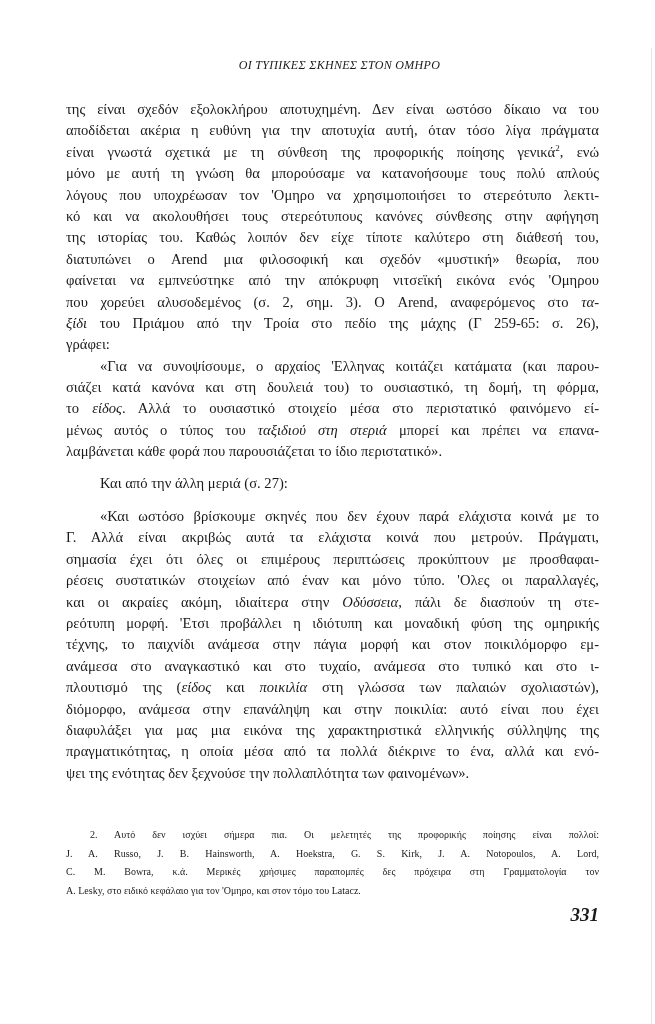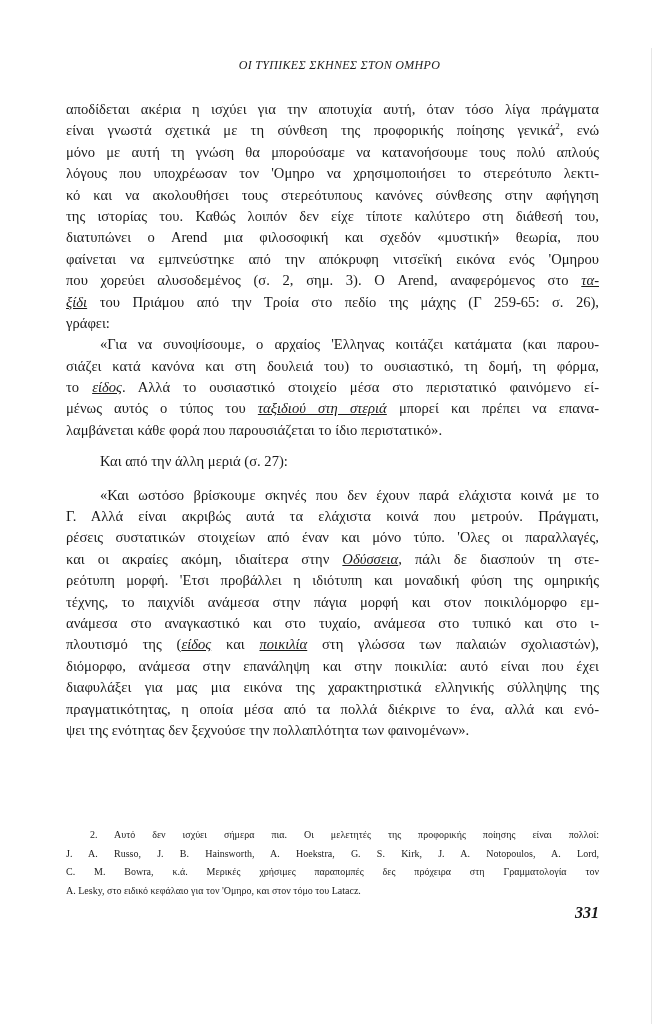--- a/index.html
+++ b/index.html
@@ -22,34 +22,35 @@
   .gap { height: 10px; }
   .bq-gap { height: 12px; }
   .footnote {
     position: absolute; left: 66px; top: 826px; width: 533px;
     font-family: "Liberation Serif", serif; font-size: 10px; line-height: 18.5px;
   }
   .footnote .line { height: 18.5px; }
   .footnote .ind { padding-left: 24px; }
   .page-number {
     position: absolute; right: 56px; top: 904px;
-    font-family: "Liberation Serif", serif; font-style: italic; font-weight: bold; font-size: 16px;
+    font-family: "Liberation Serif", serif; font-style: italic; font-weight: bold; font-size: 19px;
   }
-  i { font-style: italic; text-decoration: underline; }
+  i { font-style: italic; }
   sup { font-size: 9px; line-height: 0; }
 </style>
 </head>
 <body>
 
 <div class="edge"></div>
 
 <div class="header">ΟΙ ΤΥΠΙΚΕΣ ΣΚΗΝΕΣ ΣΤΟΝ ΟΜΗΡΟ</div>
 
 <div class="body-text">
-  <span class="line">αποδίδεται ακέρια η ισχύει για την αποτυχία αυτή, όταν τόσο λίγα πράγματα</span>
+  <span class="line">της είναι σχεδόν εξολοκλήρου αποτυχημένη. Δεν είναι ωστόσο δίκαιο να του</span>
+  <span class="line">αποδίδεται ακέρια η ευθύνη για την αποτυχία αυτή, όταν τόσο λίγα πράγματα</span>
   <span class="line"><span>είναι γνωστά σχετικά με τη σύνθεση της προφορικής ποίησης γενικά</span><sup>2</sup><span>, ενώ</span></span>
   <span class="line">μόνο με αυτή τη γνώση θα μπορούσαμε να κατανοήσουμε τους πολύ απλούς</span>
   <span class="line">λόγους που υποχρέωσαν τον 'Ομηρο να χρησιμοποιήσει το στερεότυπο λεκτι-</span>
   <span class="line">κό και να ακολουθήσει τους στερεότυπους κανόνες σύνθεσης στην αφήγηση</span>
   <span class="line">της ιστορίας του. Καθώς λοιπόν δεν είχε τίποτε καλύτερο στη διάθεσή του,</span>
   <span class="line">διατυπώνει ο Arend μια φιλοσοφική και σχεδόν «μυστική» θεωρία, που</span>
   <span class="line">φαίνεται να εμπνεύστηκε από την απόκρυφη νιτσεϊκή εικόνα ενός 'Ομηρου</span>
   <span class="line"><span>που χορεύει αλυσοδεμένος (σ. 2, σημ. 3). Ο Arend, αναφερόμενος στο</span> <i>τα-</i></span>
   <span class="line"><i>ξίδι</i> <span>του Πριάμου από την Τροία στο πεδίο της μάχης (Γ 259-65: σ. 26),</span></span>
   <span class="line last">γράφει:</span>
@@ -59,20 +60,21 @@
   <span class="line"><span>το</span> <i>είδος</i><span>. Αλλά το ουσιαστικό στοιχείο μέσα στο περιστατικό φαινόμενο εί-</span></span>
   <span class="line"><span>μένως αυτός ο τύπος του</span> <i>ταξιδιού στη στεριά</i> <span>μπορεί και πρέπει να επανα-</span></span>
   <span class="line last">λαμβάνεται κάθε φορά που παρουσιάζεται το ίδιο περιστατικό».</span>
 
   <div class="gap"></div>
   <span class="line last ind">Και από την άλλη μεριά (σ. 27):</span>
   <div class="bq-gap"></div>
 
   <span class="line ind">«Και ωστόσο βρίσκουμε σκηνές που δεν έχουν παρά ελάχιστα κοινά με το</span>
   <span class="line">Γ. Αλλά είναι ακριβώς αυτά τα ελάχιστα κοινά που μετρούν. Πράγματι,</span>
+  <span class="line">σημασία έχει ότι όλες οι επιμέρους περιπτώσεις προκύπτουν με προσθαφαι-</span>
   <span class="line">ρέσεις συστατικών στοιχείων από έναν και μόνο τύπο. 'Ολες οι παραλλαγές,</span>
   <span class="line"><span>και οι ακραίες ακόμη, ιδιαίτερα στην</span> <i>Οδύσσεια</i><span>, πάλι δε διασπούν τη στε-</span></span>
   <span class="line">ρεότυπη μορφή. 'Ετσι προβάλλει η ιδιότυπη και μοναδική φύση της ομηρικής</span>
   <span class="line">τέχνης, το παιχνίδι ανάμεσα στην πάγια μορφή και στον ποικιλόμορφο εμ-</span>
   <span class="line">ανάμεσα στο αναγκαστικό και στο τυχαίο, ανάμεσα στο τυπικό και στο ι-</span>
   <span class="line"><span>πλουτισμό της (</span><i>είδος</i><span> και </span><i>ποικιλία</i><span> στη γλώσσα των παλαιών σχολιαστών),</span></span>
   <span class="line">διόμορφο, ανάμεσα στην επανάληψη και στην ποικιλία: αυτό είναι που έχει</span>
   <span class="line">διαφυλάξει για μας μια εικόνα της χαρακτηριστικά ελληνικής σύλληψης της</span>
   <span class="line">πραγματικότητας, η οποία μέσα από τα πολλά διέκρινε το ένα, αλλά και ενό-</span>
   <span class="line last">ψει της ενότητας δεν ξεχνούσε την πολλαπλότητα των φαινομένων».</span>

